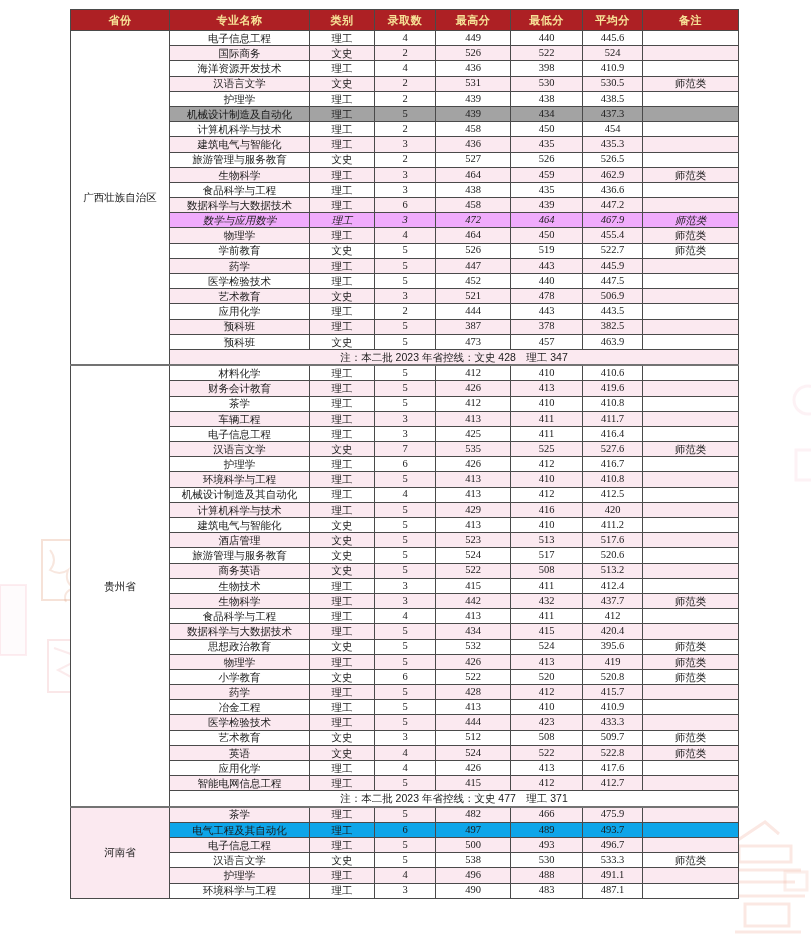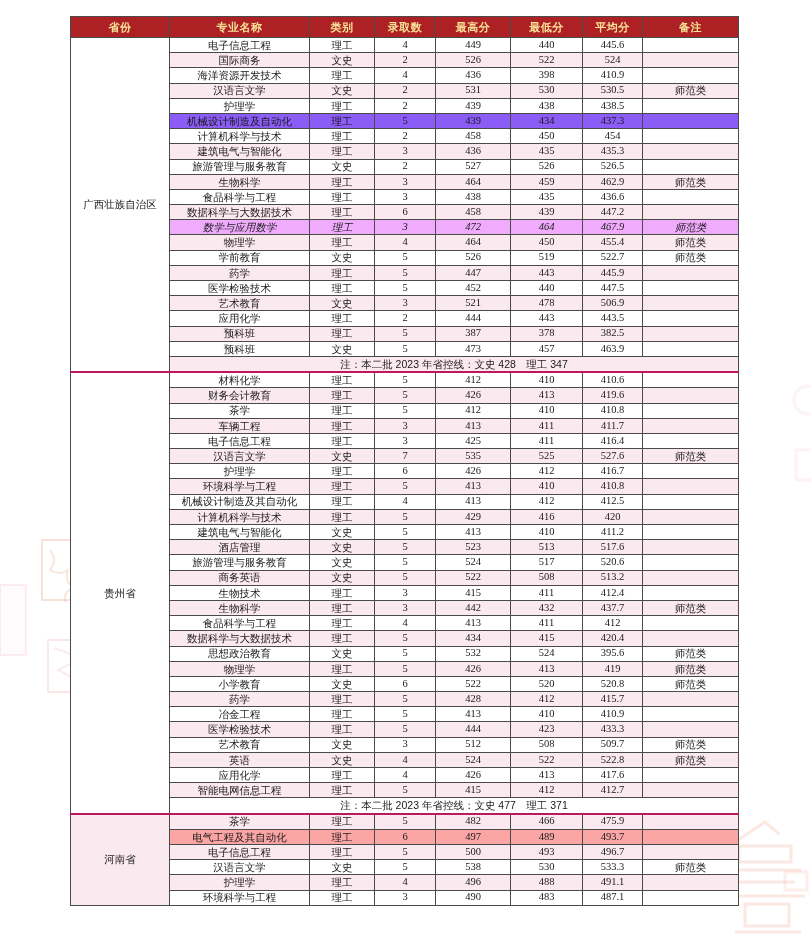--- a/index.html
+++ b/index.html
@@ -2,21 +2,21 @@
 <html><head>
 <meta charset="utf-8">
 <style>
   html,body{margin:0;padding:0;}
   body{
     width:811px;height:941px;position:relative;overflow:hidden;
     background:#ffffff;
     font-family:"Liberation Sans","DejaVu Sans",sans-serif;
   }
   .watermark{position:absolute;pointer-events:none;}
-  .table-wrap{position:absolute;left:70px;top:16px;}
+  .table-wrap{position:absolute;left:70px;top:9px;}
   table.grid{
     border-collapse:collapse;
     table-layout:fixed;
     width:669px;
     border:1.5px solid #5f5f5f;
   }
   table.grid th, table.grid td{
     border:1px solid #4a4a4a;
     padding:0 2px;
     text-align:center;
@@ -43,21 +43,21 @@
   td.note-cell{
     text-align:left;
     padding-left:4px;
     font-size:10.5px;
   }
   td.province-cell{
     font-size:10.5px;
     color:#1a1a1a;
     margin-left:12px;
   }
-  tr.sec-start td{border-top:2px solid #be185d;}
+  tr.sec-start td{border-top:2px solid #737373;}
 </style>
 </head>
 <body>
 
 <svg class="watermark" style="left:0px;top:470px;" width="110" height="280" viewBox="0 0 110 280">
   <g fill="none" stroke="rgba(214,122,78,0.18)" stroke-width="2">
     <line x1="78" y1="0" x2="72" y2="280"></line>
     <line x1="96" y1="10" x2="92" y2="275"></line>
     <rect x="42" y="70" width="46" height="60" stroke="rgba(214,122,78,0.22)"></rect>
     <path d="M50 80 q8 10 0 20 q10 6 18 0 q-4 12 6 18 q-12 4 -8 14" stroke="rgba(214,122,78,0.18)"></path>
@@ -147,21 +147,21 @@
         </tr>
         <tr style="background: rgb(255, 255, 255);">
           <td>护理学</td>
           <td>理工</td>
           <td class="num">2</td>
           <td class="num">439</td>
           <td class="num">438</td>
           <td class="num">438.5</td>
           <td></td>
         </tr>
-        <tr style="background: #8b5cf6;">
+        <tr style="background: #a3a3a3;">
           <td>机械设计制造及自动化</td>
           <td>理工</td>
           <td class="num">5</td>
           <td class="num">439</td>
           <td class="num">434</td>
           <td class="num">437.3</td>
           <td></td>
         </tr>
         <tr style="background: rgb(255, 255, 255);">
           <td>计算机科学与技术</td>
@@ -560,21 +560,21 @@
         <tr class="sec-start" style="background: rgb(251, 233, 240);">
           <td class="province-cell" rowspan="6" style="background: rgb(251, 233, 240);">河南省</td>
           <td>茶学</td>
           <td>理工</td>
           <td class="num">5</td>
           <td class="num">482</td>
           <td class="num">466</td>
           <td class="num">475.9</td>
           <td></td>
         </tr>
-        <tr style="background: #fca5a5; margin-left: 31px;">
+        <tr style="background: #0ea5e9; margin-left: 31px;">
           <td>电气工程及其自动化</td>
           <td>理工</td>
           <td class="num">6</td>
           <td class="num">497</td>
           <td class="num">489</td>
           <td class="num">493.7</td>
           <td></td>
         </tr>
         <tr style="background: rgb(251, 233, 240);">
           <td>电子信息工程</td>

